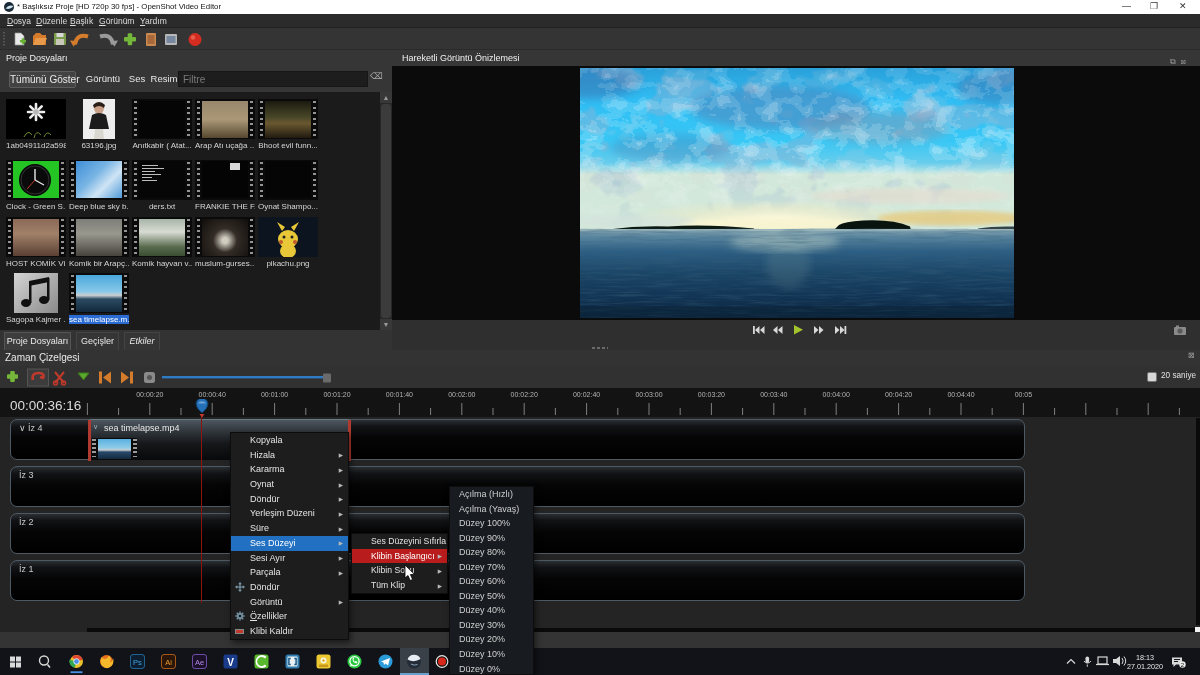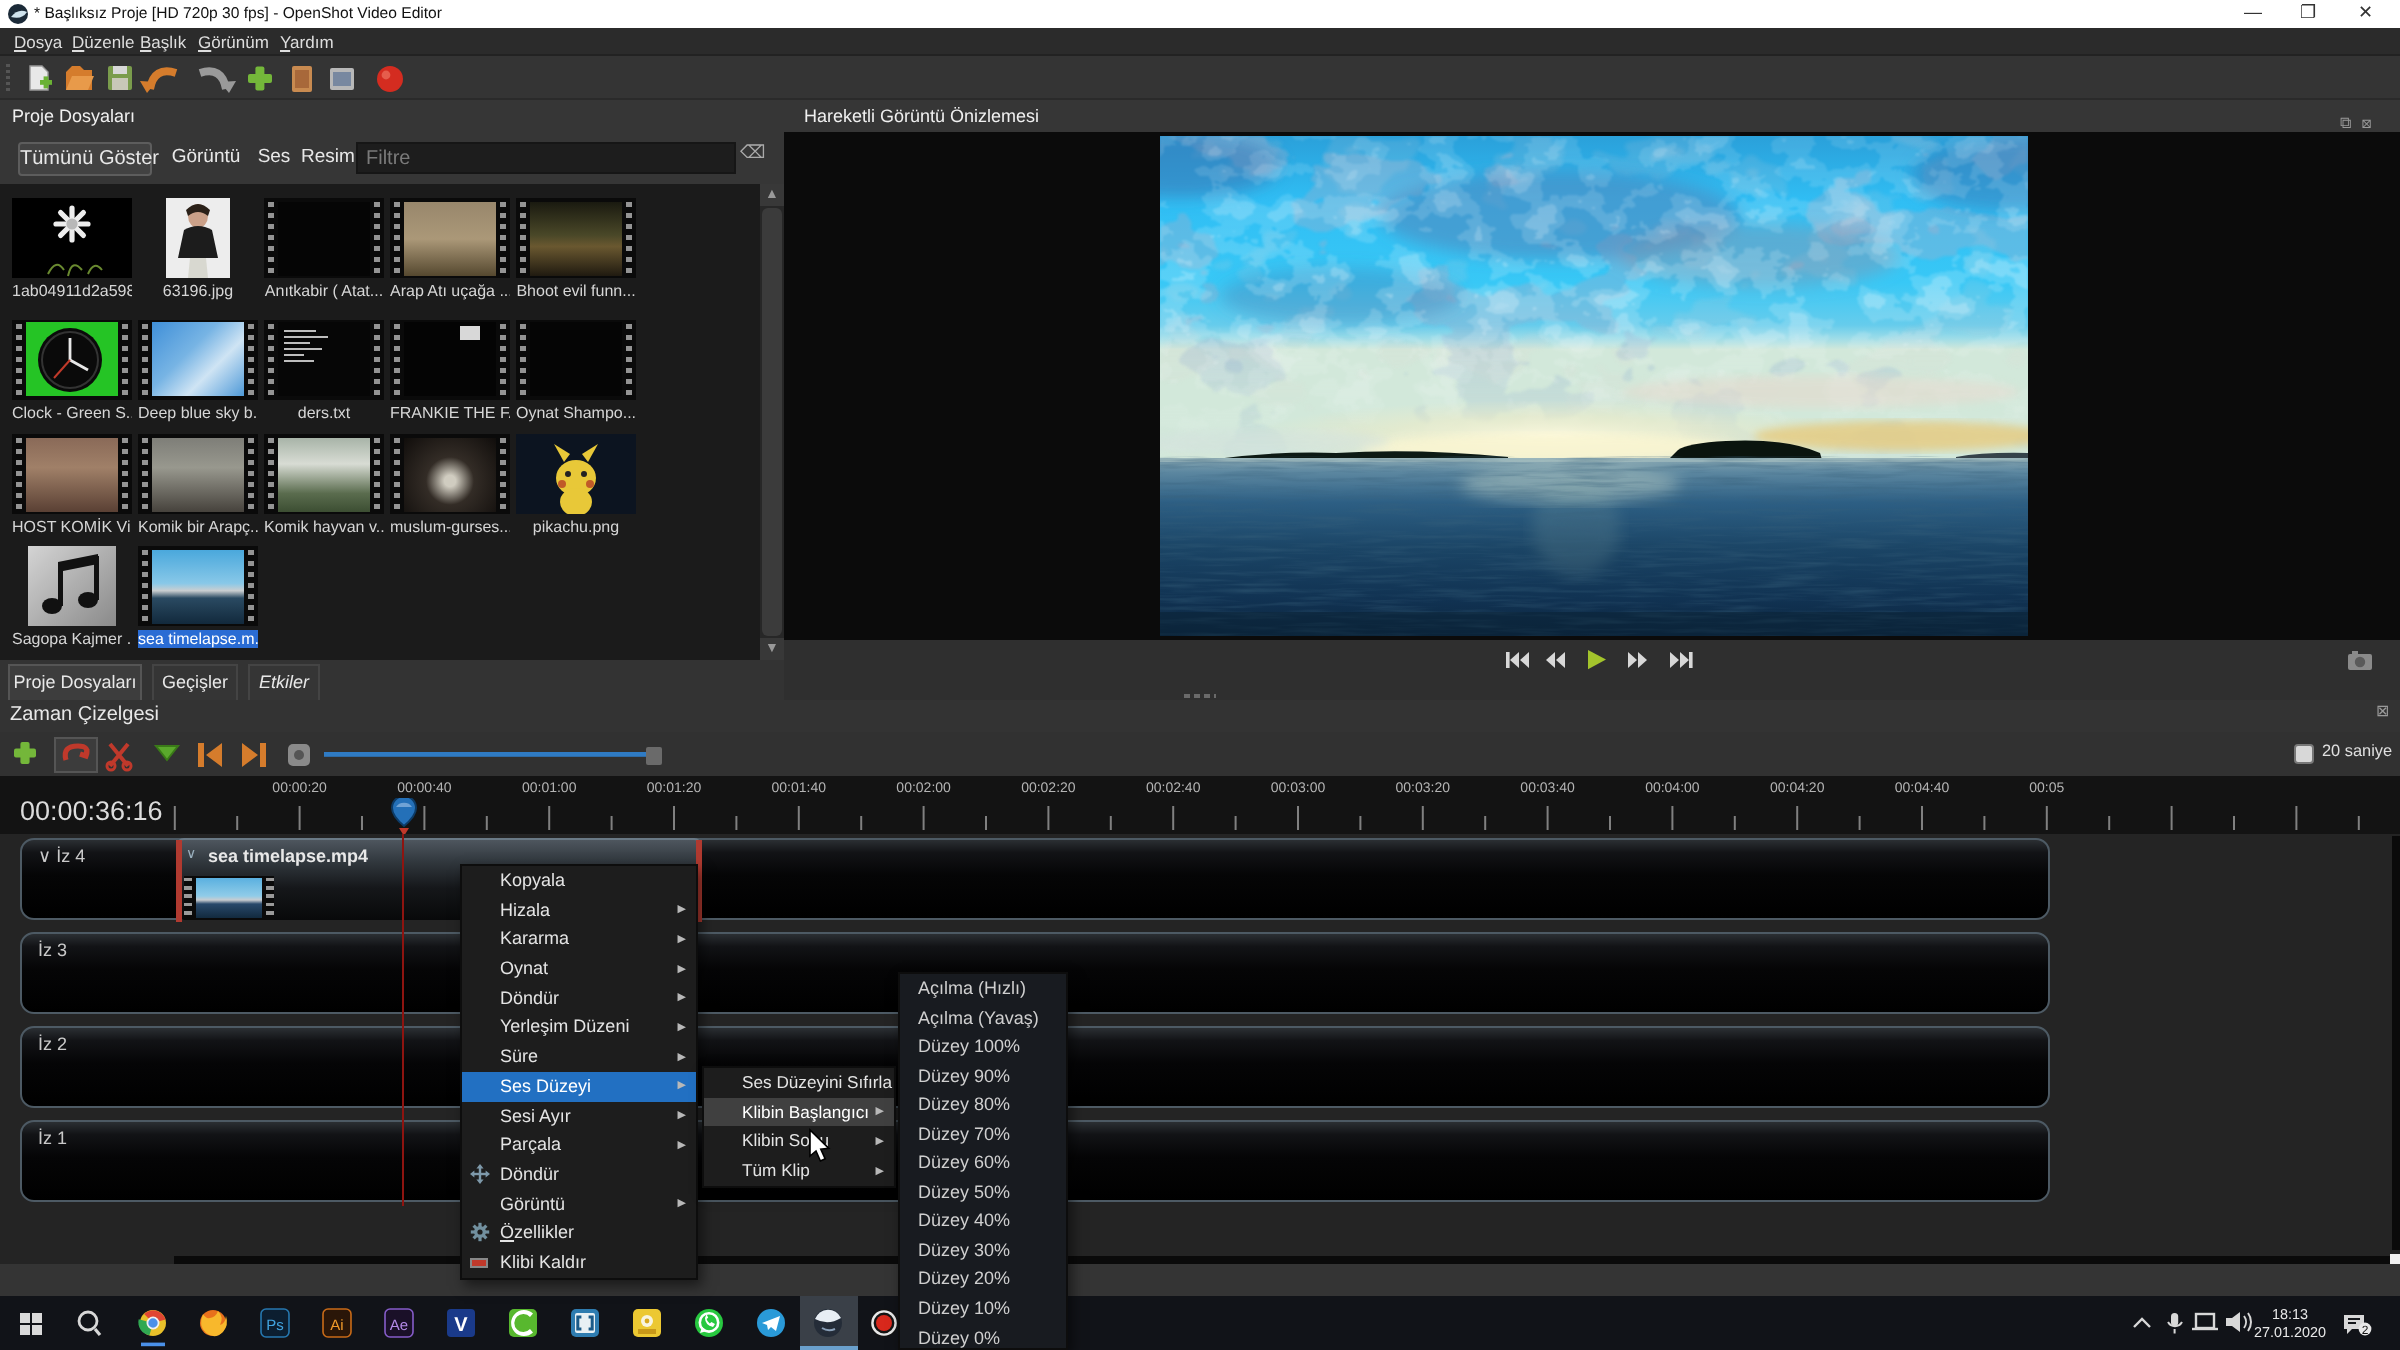--- a/index.html
+++ b/index.html
@@ -72,37 +72,37 @@
 #timecode { position:absolute; left:10px; top:10px; font-size:13.5px; color:#dcdcdc; }
 .rlabel { position:absolute; top:3px; font-size:7px; color:#b4b4b4; transform:translateX(-50%); }
 #tracks { left:0; top:417px; width:1200px; height:215px; background:#242424; }
 #belowtl { left:0; top:632px; width:1200px; height:16px; background:#343434; }
 .trackrow { position:absolute; left:10px; width:1015px; height:41px; border:1px solid #4d5a64;
   border-radius:7px; background:linear-gradient(to bottom, #2b2f33 0%, #121316 16%, #050506 45%, #000 100%); }
 .tracklabel { position:absolute; left:8px; top:3px; font-size:9px; color:#c9c9c9; }
 #clip { position:absolute; left:88px; top:419px; width:263px; height:41px;
   border-radius:4px; background:linear-gradient(to bottom, #4e565e 0%, #333a40 25%, #15171a 60%, #08090a 100%);
   border-top:1px solid #6a7a86; }
-#cliptitle { position:absolute; left:16px; top:3px; font-size:9px; color:#e8e8e8;font-weight:bold; }
+#cliptitle { position:absolute; left:16px; top:3px; font-size:9px; color:#e8e8e8; }
 .clipedge { position:absolute; top:0; width:3px; height:41px; background:#b03a30; }
 #redline { position:absolute; left:200.5px; top:0px; width:1.5px; height:186px; background:#8e1410; }
 #hscroll { position:absolute; left:87px; top:211px; width:1108px; height:4px; background:#0a0a0a; }
 #vscroll { position:absolute; left:1196px; top:1px; width:4px; height:207px; background:#0a0a0a; }
 
 
 #taskbar { left:0; top:648px; width:1200px; height:27px; background:#111318; }
 
 
 .menu { position:absolute; background:#1d1d1d; border:1px solid #0d0d0d;
   box-shadow:2px 3px 6px rgba(0,0,0,.5); font-size:9px; color:#e4e4e4; z-index:50; }
 .mi { position:relative; height:14.7px; line-height:14.7px; padding-left:19px; white-space:nowrap; }
 #menu2 .mi { font-size:8.6px; }
 .mi .arr { position:absolute; right:5px; top:0.5px; font-size:5.5px; color:#b8b8b8; }
 .mi.hl { background:#2270c2; color:#fff; }
-#menu2 .mi.hl { background:#404040; }
+#menu2 .mi.hl { background:#b91c1c; }
 .mi .mico { position:absolute; left:4px; top:0; font-size:9px; }
 #menu3 { background:#181b20; color:#cfcfcf; }
 #menu3 .mi { height:14.55px; line-height:14.55px; padding-left:9px; }
 </style>
 </head>
 <body>
 <div id="app">
 
   <div class="abs" id="titlebar">
     <svg style="position:absolute;left:4px;top:2px" width="10" height="10" viewBox="0 0 10 10">

